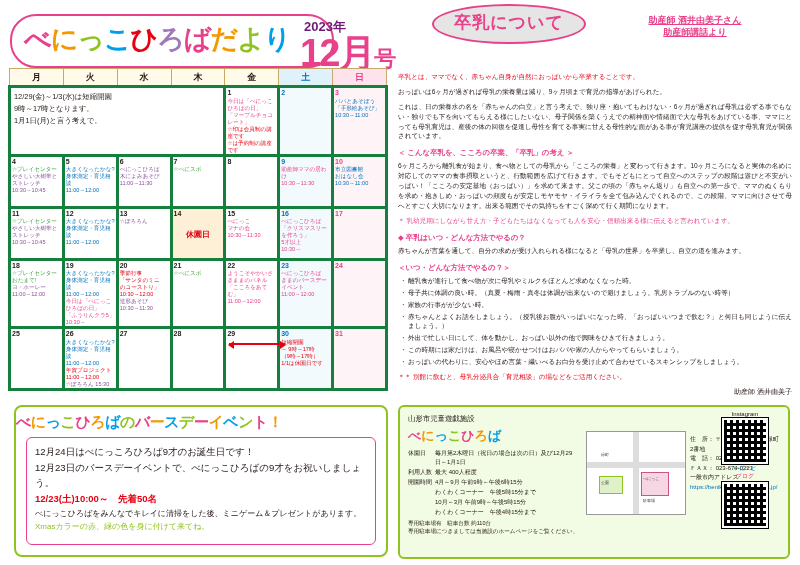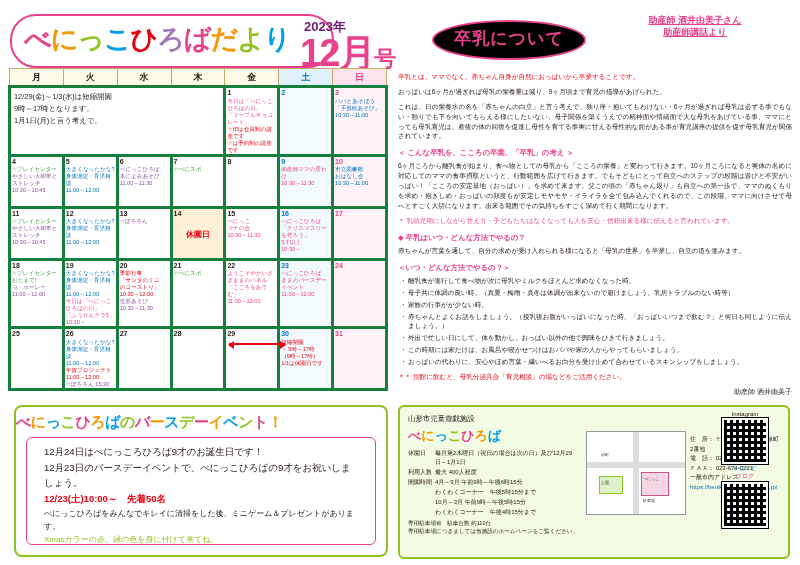--- a/index.html
+++ b/index.html
@@ -18,21 +18,21 @@
   .logo-text .c2{color:#f39800;}
   .logo-text .c3{color:#8fc31f;}
   .logo-text .c4{color:#00a0e9;}
   .logo-text .c5{color:#e60012;}
   .logo-text .c6{color:#9e78b9;}
 
   .year{position:absolute;left:304px;top:18px;font-size:13px;color:#701a75;font-weight:bold;}
   .month{position:absolute;left:300px;top:28px;font-size:38px;font-weight:bold;color:#e8408a;letter-spacing:-2px;text-align:right;}
   .month .small{font-size:22px;}
 
-  .title-bubble{position:absolute;left:432px;top:20px;width:150px;height:36px;border:2px solid #e8408a;border-radius:50%;background:#000000;}
+  .title-bubble{position:absolute;left:432px;top:4px;width:150px;height:36px;border:2px solid #e8408a;border-radius:50%;background:#e5e5e5;}
   .title-bubble span{display:block;text-align:center;line-height:34px;color:#e8408a;font-size:17px;font-weight:bold;letter-spacing:1px;}
 
   .midwife-note{position:absolute;left:600px;top:14px;width:190px;text-align:center;color:#e8408a;font-size:9px;line-height:1.35;font-weight:bold;}
   .midwife-note .u{text-decoration:underline;}
 
   
   .cal{position:absolute;left:8px;top:68px;width:380px;border-collapse:collapse;table-layout:fixed;}
   .cal th{border:1px solid #c9a86c;height:14px;font-size:9px;font-weight:bold;color:#231815;background:#fffbe8;}
   .cal th.sat{background:#dff1fb;color:#0072bc;}
   .cal th.sun{background:#fde3ec;color:#e8408a;}
@@ -67,21 +67,21 @@
   .article .note{color:#e8408a;}
   .article .sign{text-align:right;margin-top:4px;font-size:7px;}
 
   
   .bday{position:absolute;left:14px;top:405px;width:370px;height:148px;border:2px solid #8fc31f;border-radius:8px;background:#fff;}
   .bday-title{position:absolute;left:0;top:6px;width:370px;text-align:left;font-size:15px;font-weight:bold;letter-spacing:-0.5px;}
   .bday-title .a{color:#e8408a;}
   .bday-title .b{color:#f39800;}
   .bday-title .c{color:#00a0e9;}
   .bday-title .d{color:#8fc31f;}
-  .bday-inner{position:absolute;left:10px;top:30px;width:350px;height:108px;border:1px solid #e8408a;border-radius:6px;background:#fff;padding:6px 17px;box-sizing:border-box;font-size:8px;line-height:1.65;}
+  .bday-inner{position:absolute;left:10px;top:30px;width:350px;height:108px;border:1px solid #e8408a;border-radius:6px;background:#fff;padding:6px 8px;box-sizing:border-box;font-size:8px;line-height:1.65;}
   .bday-inner .big{font-size:9.5px;}
   .bday-inner .red{color:#e60012;font-weight:bold;}
   .bday-inner .leaf{color:#8fc31f;}
 
   
   .infobox{position:absolute;left:398px;top:405px;width:388px;height:150px;border:2px solid #8fc31f;border-radius:6px;background:#f2fbe3;}
   .info-left{position:absolute;left:8px;top:6px;width:170px;font-size:6px;line-height:1.5;}
   .info-left .org{font-size:7.4px;margin-bottom:2px;}
   .info-left .hiro{font-size:13px;font-weight:bold;margin:1px 0 3px 0;}
   .info-left .hiro .p1{color:#e8408a;}

